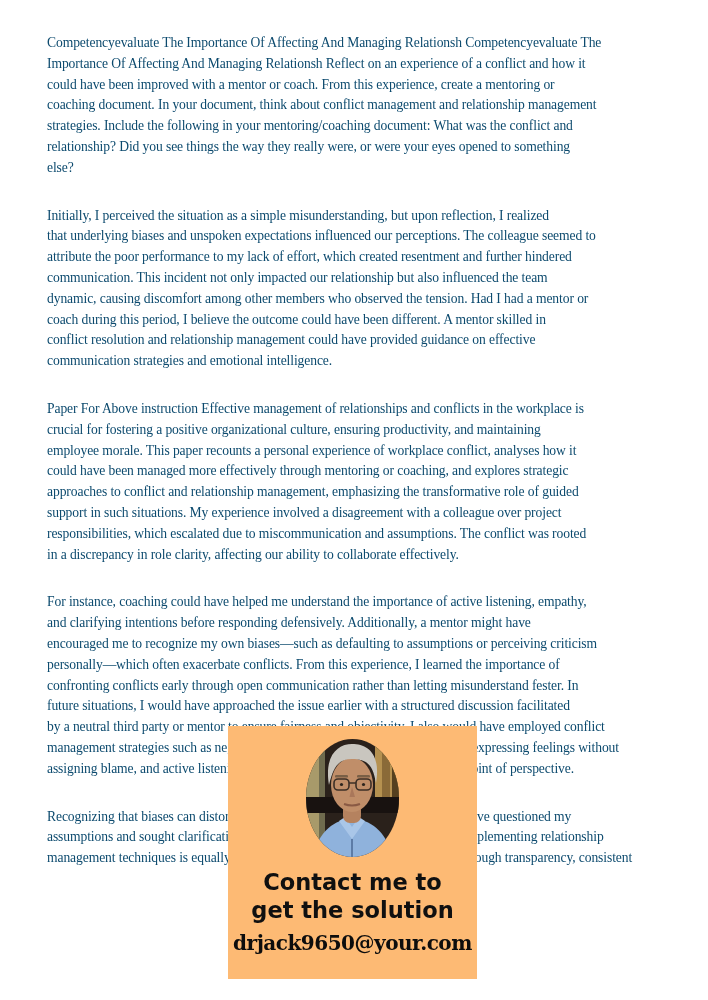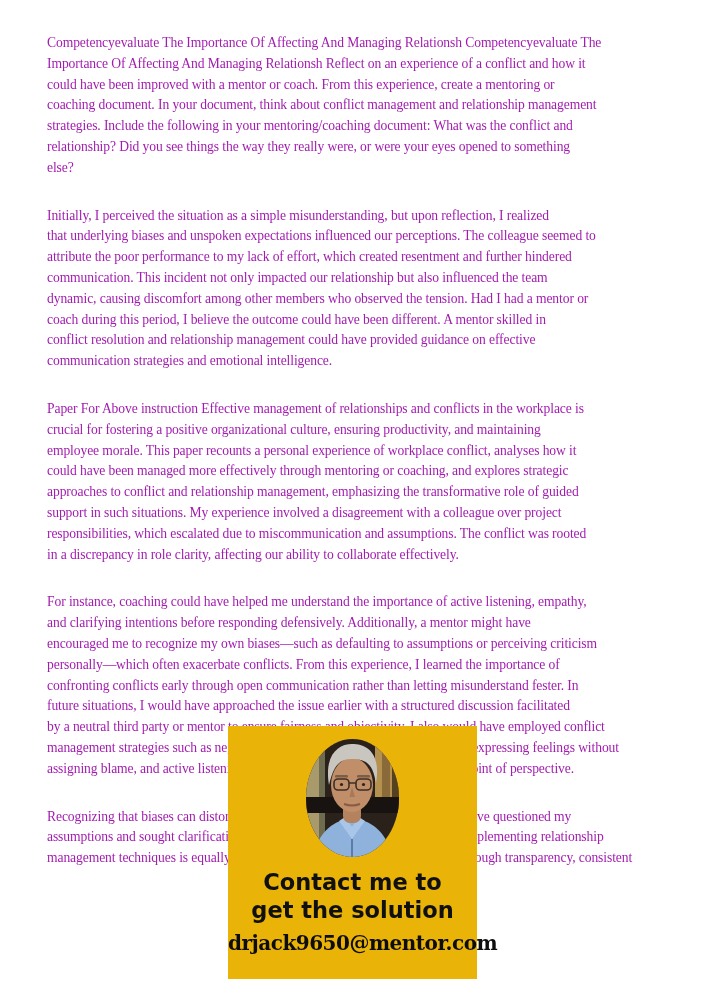--- a/index.html
+++ b/index.html
@@ -8,36 +8,36 @@
     background: #ffffff;
     position: relative;
     overflow: hidden;
     font-family: "Liberation Serif", serif;
   }
   .page {
     position: absolute;
     left: 47px;
     top: 33px;
     width: 618px;
-    color: #a21caf;
+    color: #0c4a6e;
   }
   .page p {
     font-size: 13.6px;
     line-height: 20.8px;
     white-space: pre-line;
     margin-bottom: 27px;
     letter-spacing: -0.1px;
   }
   .ad-card {
     position: absolute;
     left: 228px;
     top: 726px;
     width: 249px;
     height: 253px;
-    background: #eab308;
+    background: #fdba74;
     text-align: center;
   }
   .portrait {
     position: absolute;
     left: 78px;
     top: 13px;
     width: 93px;
     height: 118px;
     border-radius: 50%;
     overflow: hidden;
@@ -131,14 +131,14 @@
       <rect x="50" y="40" width="15" height="11" rx="4" fill="none" stroke="#3c2f26" stroke-width="1.6"></rect>
       <line x1="43" y1="44" x2="50" y2="44" stroke="#3c2f26" stroke-width="1.6"></line>
       <circle cx="35.5" cy="45.5" r="1.6" fill="#2c241d"></circle>
       <circle cx="57.5" cy="45.5" r="1.6" fill="#2c241d"></circle>
       <path d="M46 48 L43.5 58 L49 58 Z" fill="#a9775a"></path>
       <path d="M38 65 Q46 68 54 65" stroke="#8a5a44" stroke-width="2" fill="none"></path>
     </svg>
   </div>
   <div class="ad-headline l1">Contact me to</div>
   <div class="ad-headline l2">get the solution</div>
-  <div class="ad-email">drjack9650@mentor.com</div>
+  <div class="ad-email">drjack9650@your.com</div>
 </div>
 
 </body></html>

